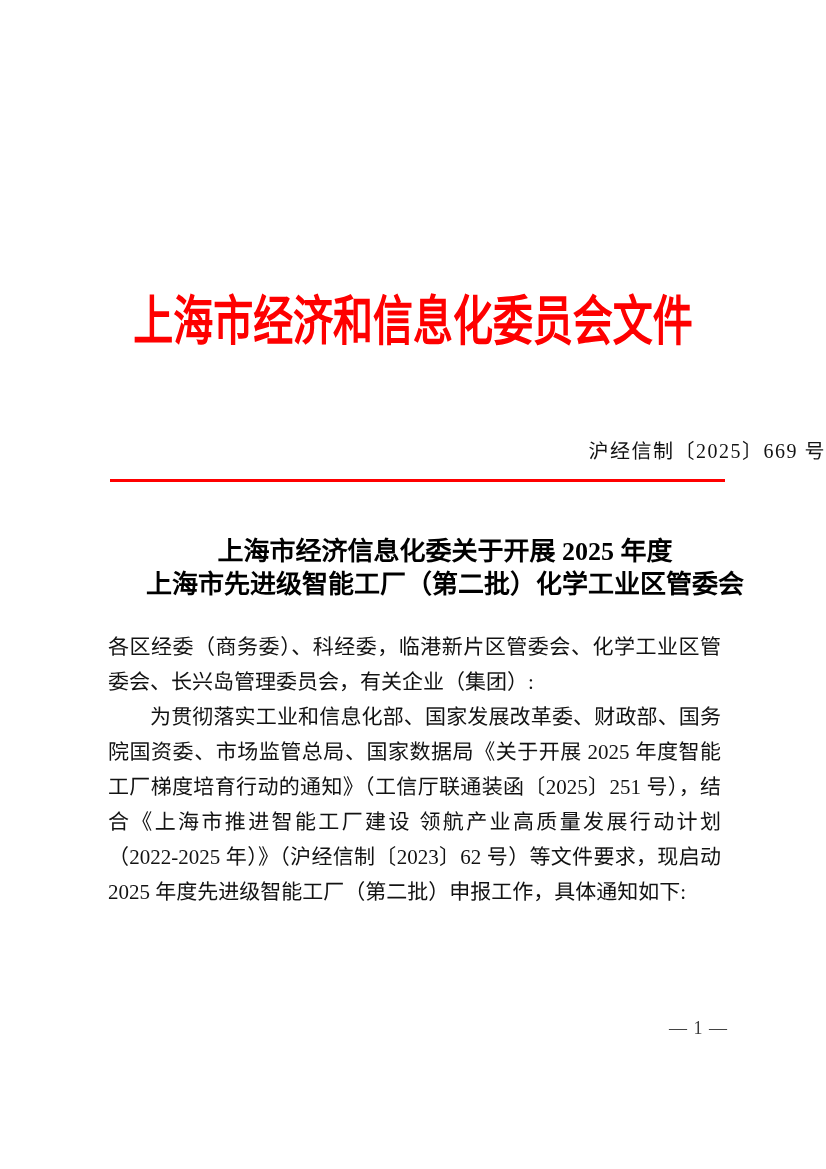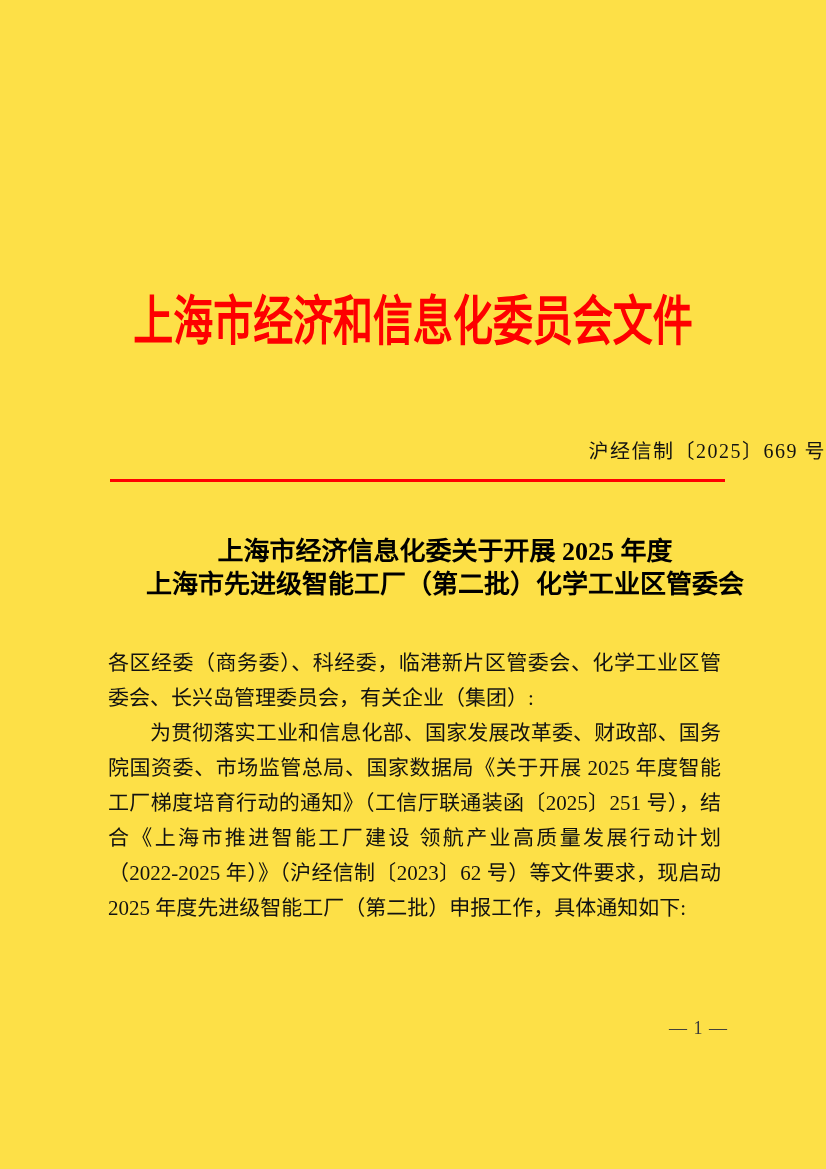--- a/index.html
+++ b/index.html
@@ -6,21 +6,21 @@
     margin: 0;
     padding: 0;
     background: #888;
     font-family: "Liberation Serif", "DejaVu Serif", serif;
   }
   .page {
     position: relative;
     width: 826px;
     height: 1169px;
     margin: 0 auto;
-    background: #fde047;
+    background: #ffffff;
     overflow: hidden;
   }
   .header-title {
     position: absolute;
     top: 291px;
     left: 0;
     width: 100%;
     text-align: center;
     font-size: 54px;
     line-height: 62px;
@@ -63,21 +63,20 @@
   }
   .body-text {
     position: absolute;
     top: 630px;
     left: 108px;
     width: 613px;
     font-size: 21px;
     line-height: 35px;
     color: var(--text-black, #111);
     text-align: justify;
-    margin-top: 16px;
   }
   .body-text p {
     margin: 0;
   }
   .body-text p.indent {
     text-indent: 2em;
   }
   .page-number {
     position: absolute;
     top: 1016px;

